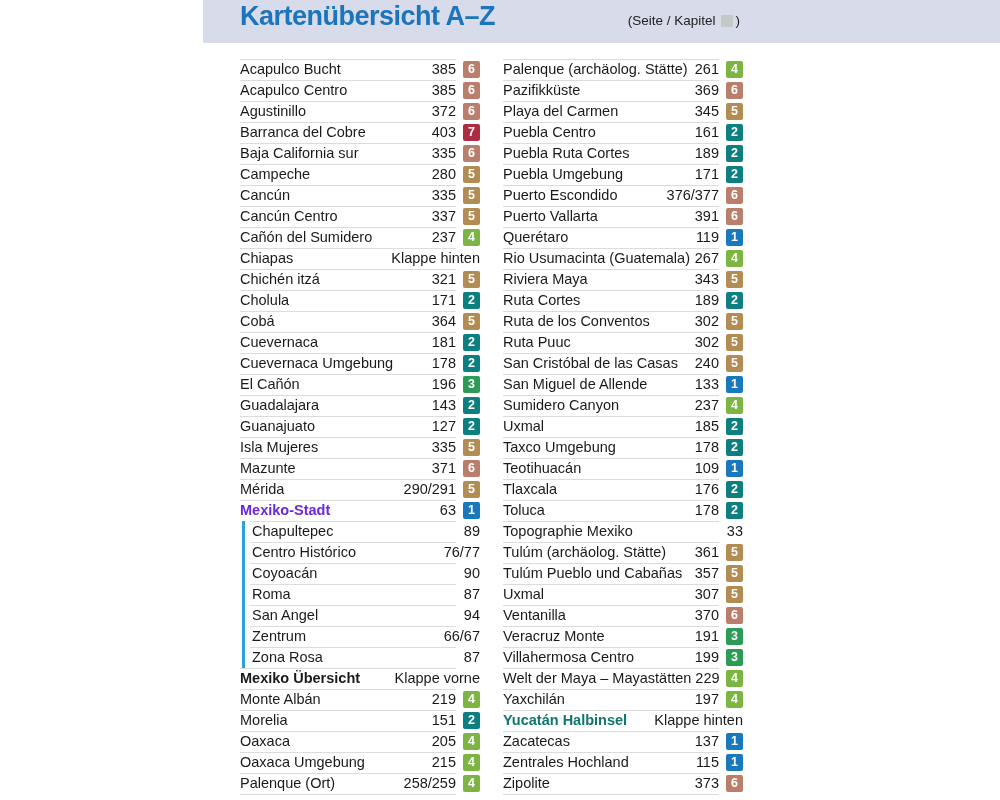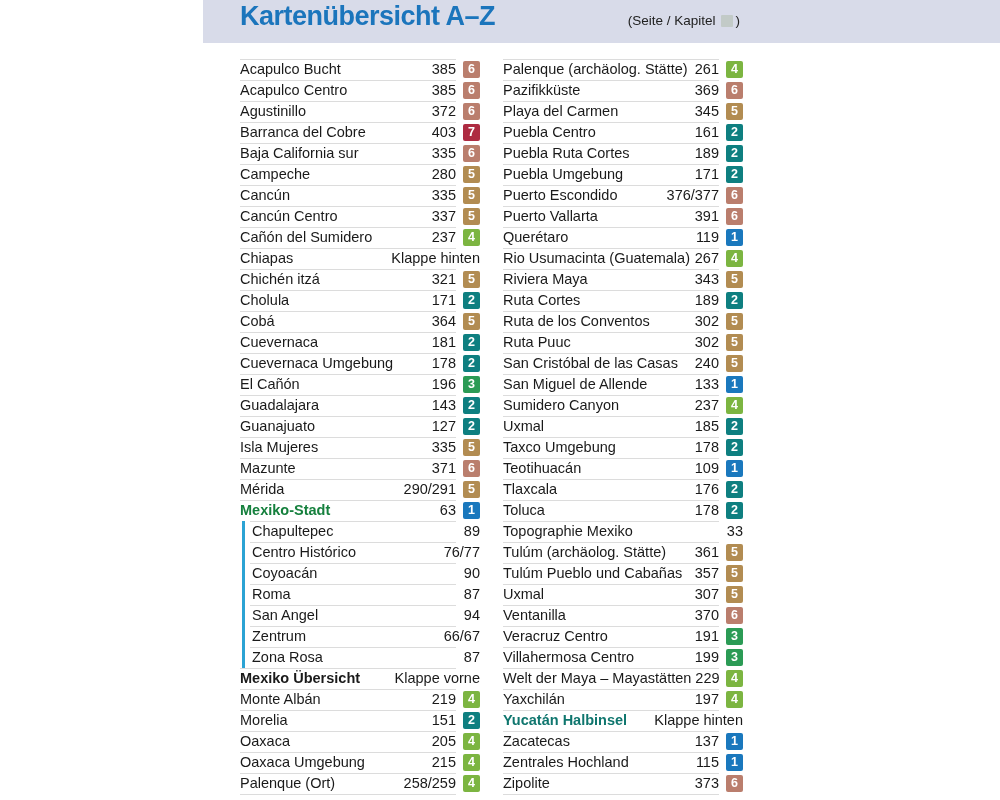--- a/index.html
+++ b/index.html
@@ -46,21 +46,21 @@
   .pageno{white-space:nowrap;margin-left:4px;}
   .badge{
     flex:0 0 17px;width:17px;height:17px;margin-left:7px;border-radius:2px;
     color:#ffffff;font-weight:bold;font-size:12.5px;line-height:17px;text-align:center;
   }
   .row.sub::before{left:10px;width:206px;}
   .row.sub .bar{
     position:absolute;left:2px;top:0;width:3px;height:21px;background:#2ba3d4;
   }
   .row.sub .name{padding-left:12px;}
-  .row.highlight_blue .name{color:#15803d;font-weight:bold;}
+  .row.highlight_blue .name{color:#6d28d9;font-weight:bold;}
   .row.highlight_tan .name{color:#0f766e;font-weight:bold;}
   .row.bold .name{font-weight:bold;}
 </style>
 </head>
 <body>
 
 <div class="header-band">
   <h1 class="page-title">Kartenübersicht A–Z</h1>
   <div class="legend">
     <span>(Seite / Kapitel</span>
@@ -498,21 +498,21 @@
     </div>
     <div class="row">
       <span class="main">
         <span class="name">Ventanilla</span>
         <span class="pageno">370</span>
       </span>
       <span class="badge" style="background: rgb(186, 126, 109);">6</span>
     </div>
     <div class="row">
       <span class="main">
-        <span class="name">Veracruz Centro</span>
+        <span class="name">Veracruz Monte</span>
         <span class="pageno">191</span>
       </span>
       <span class="badge" style="background: rgb(43, 155, 85);">3</span>
     </div>
     <div class="row">
       <span class="main">
         <span class="name">Villahermosa Centro</span>
         <span class="pageno">199</span>
       </span>
       <span class="badge" style="background: rgb(43, 155, 85);">3</span>

